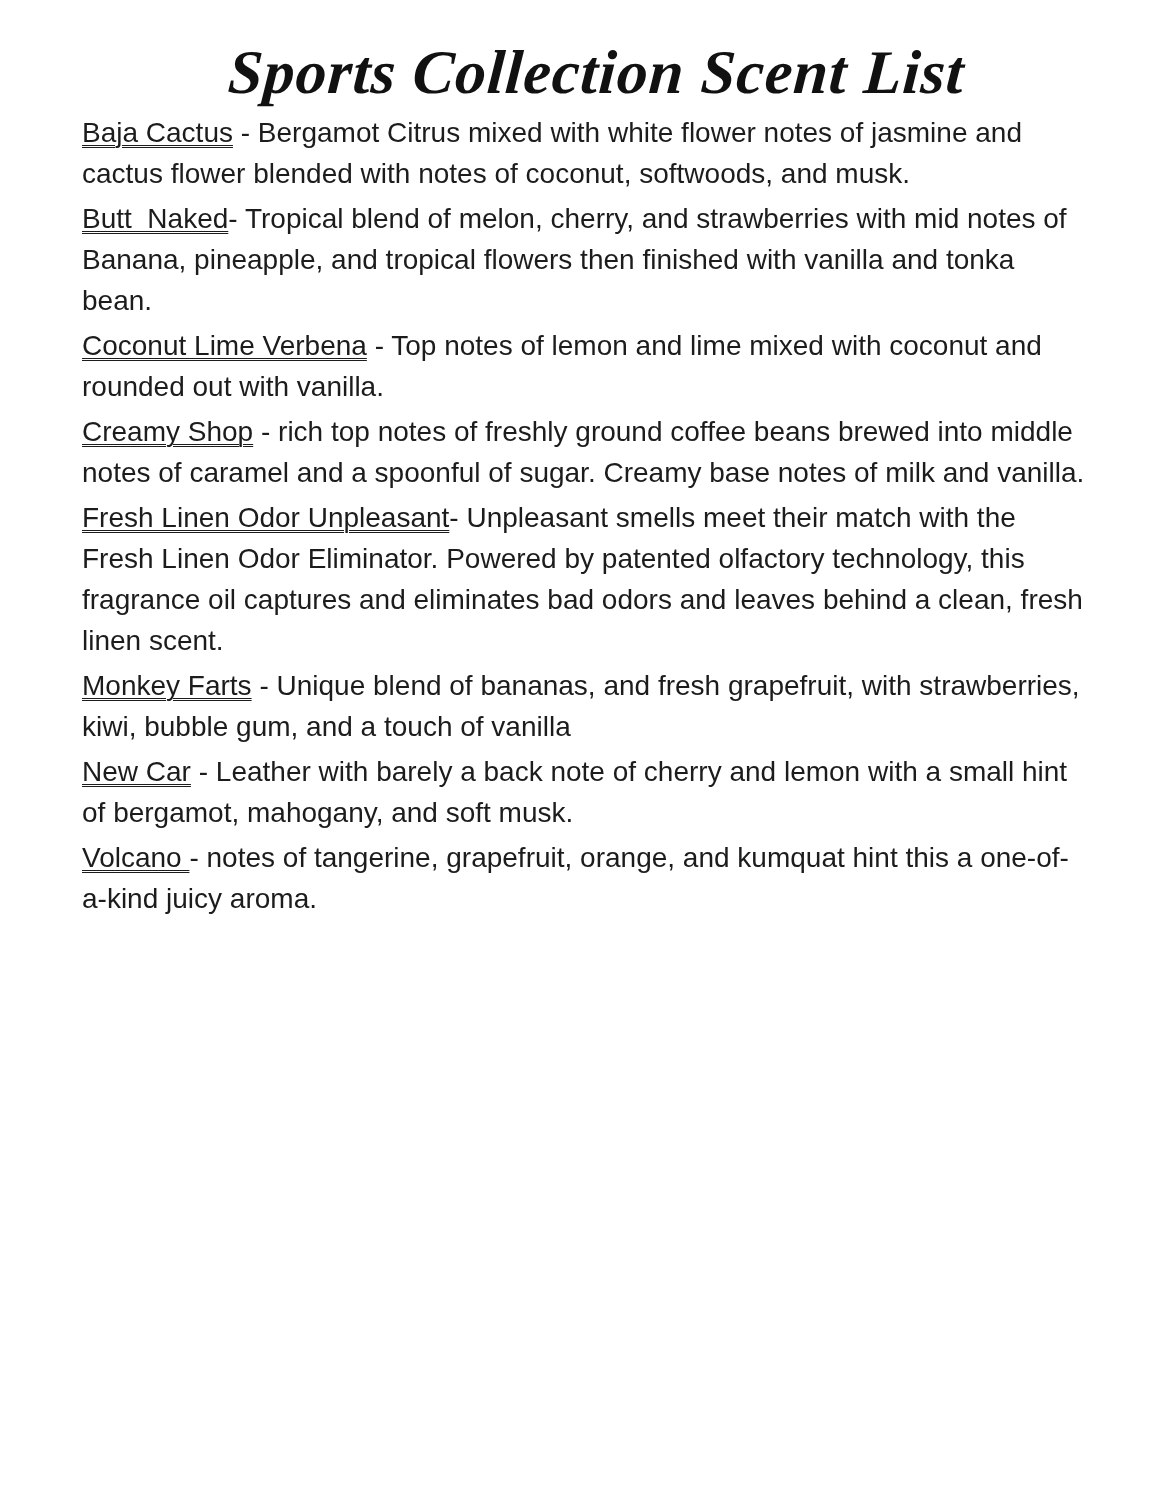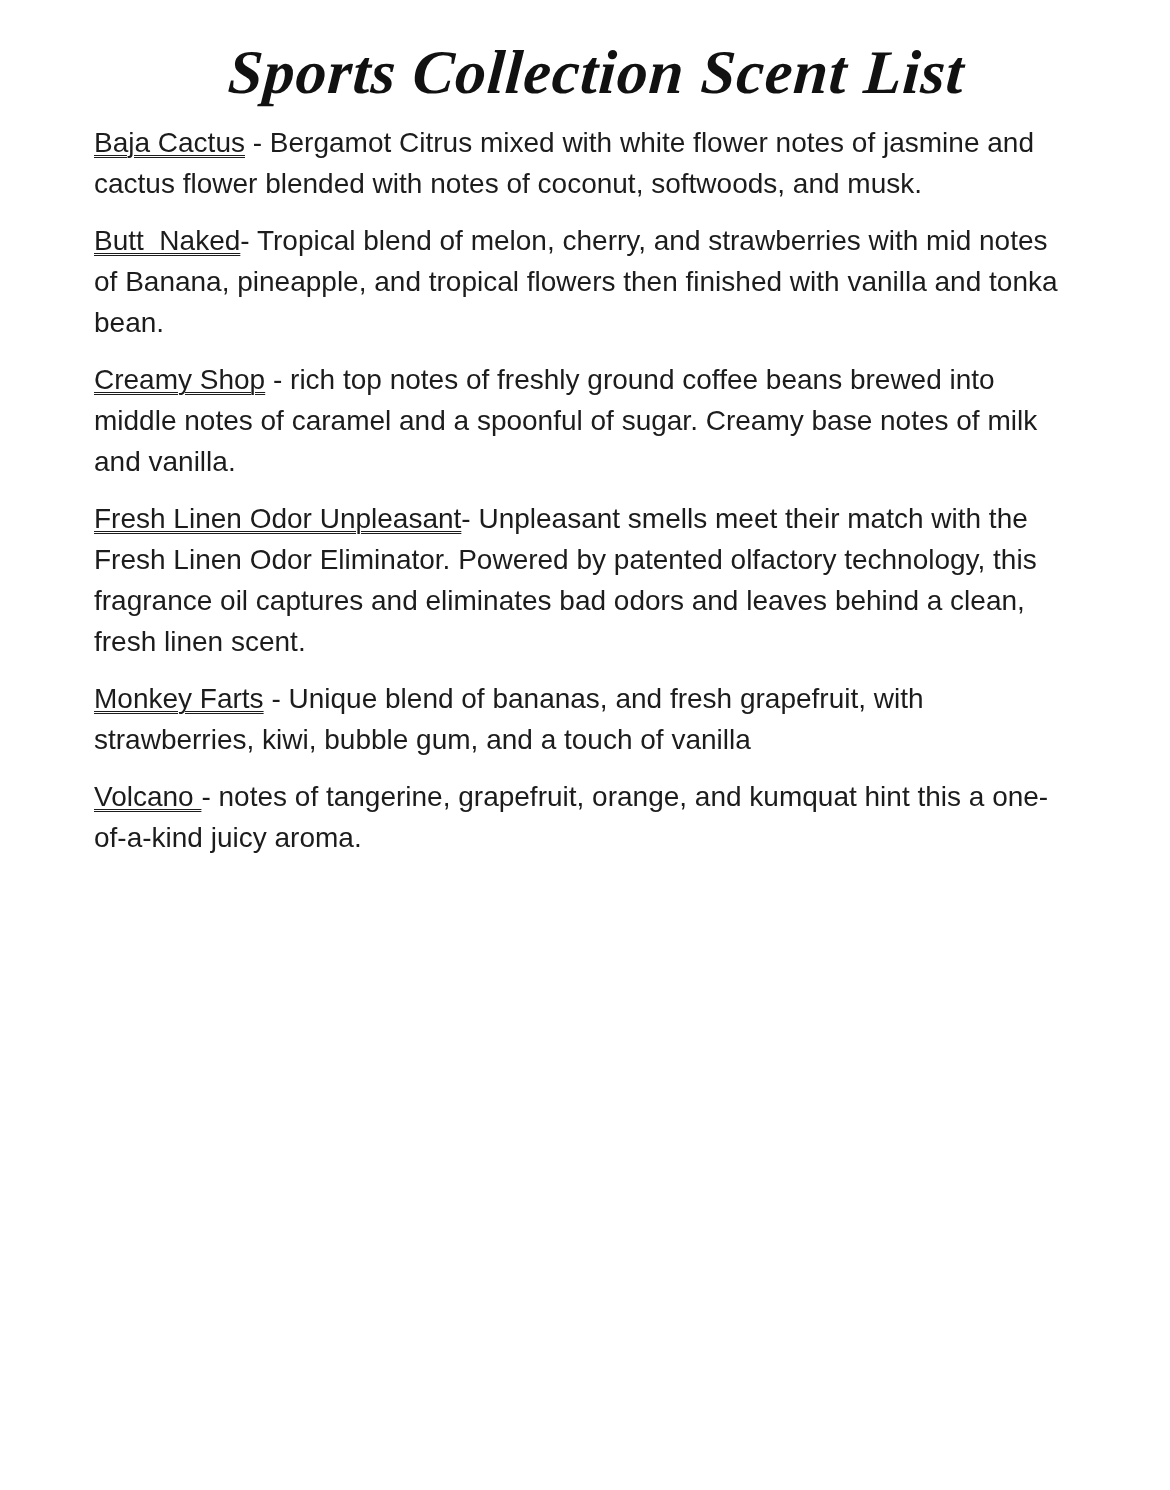--- a/index.html
+++ b/index.html
@@ -30,39 +30,41 @@
     font-size: 62px;
     line-height: 1.1;
     letter-spacing: 1px;
     color: #111111;
     transform: skewX(-4deg);
   }
   .entries {
     width: 1016px;
   }
   .entry {
-    margin: 16px;
+    margin: 4px;
     font-size: 28px;
     line-height: 41px;
     white-space: pre-wrap;
     color: #1c1c1c;
   }
   .scent-name {
     text-decoration-line: underline;
     text-decoration-style: double;
     text-decoration-thickness: 1px;
     text-underline-offset: 3px;
   }
 </style>
 </head>
 <body style="background: rgb(255, 255, 255); color: rgb(28, 28, 28);">
 
 <div class="page">
   <h1 class="doc-title" style="color: rgb(17, 17, 17);">Sports Collection Scent List</h1>
   <div class="entries">
       <p class="entry"><span class="scent-name">Baja Cactus</span><span> - </span><span>Bergamot Citrus mixed with white flower notes of jasmine and cactus flower blended with notes of coconut, softwoods, and musk.</span></p>
       <p class="entry"><span class="scent-name">Butt  Naked</span><span>- </span><span>Tropical blend of melon, cherry, and strawberries with mid notes of Banana, pineapple, and tropical flowers then finished with vanilla and tonka bean.</span></p>
+      <p class="entry"><span class="scent-name">Coconut Lime Verbena</span><span> - </span><span>Top notes of lemon and lime mixed with coconut and rounded out with vanilla.</span></p>
       <p class="entry"><span class="scent-name">Creamy Shop</span><span> - </span><span>rich top notes of freshly ground coffee beans brewed into middle notes of caramel and a spoonful of sugar. Creamy base notes of milk and vanilla.</span></p>
       <p class="entry"><span class="scent-name">Fresh Linen Odor Unpleasant</span><span>- </span><span>Unpleasant smells meet their match with the Fresh Linen Odor Eliminator. Powered by patented olfactory technology, this fragrance oil captures and eliminates bad odors and leaves behind a clean, fresh linen scent.</span></p>
       <p class="entry"><span class="scent-name">Monkey Farts</span><span> - </span><span>Unique blend of bananas, and fresh grapefruit, with strawberries, kiwi, bubble gum, and a touch of vanilla</span></p>
+      <p class="entry"><span class="scent-name">New Car</span><span> - </span><span>Leather with barely a back note of cherry and lemon with a small hint of bergamot, mahogany, and soft musk.</span></p>
       <p class="entry"><span class="scent-name">Volcano </span><span>- </span><span>notes of tangerine, grapefruit, orange, and kumquat hint this a one-of-a-kind juicy aroma.</span></p>
     </div>
 </div>
 
 </body></html>

